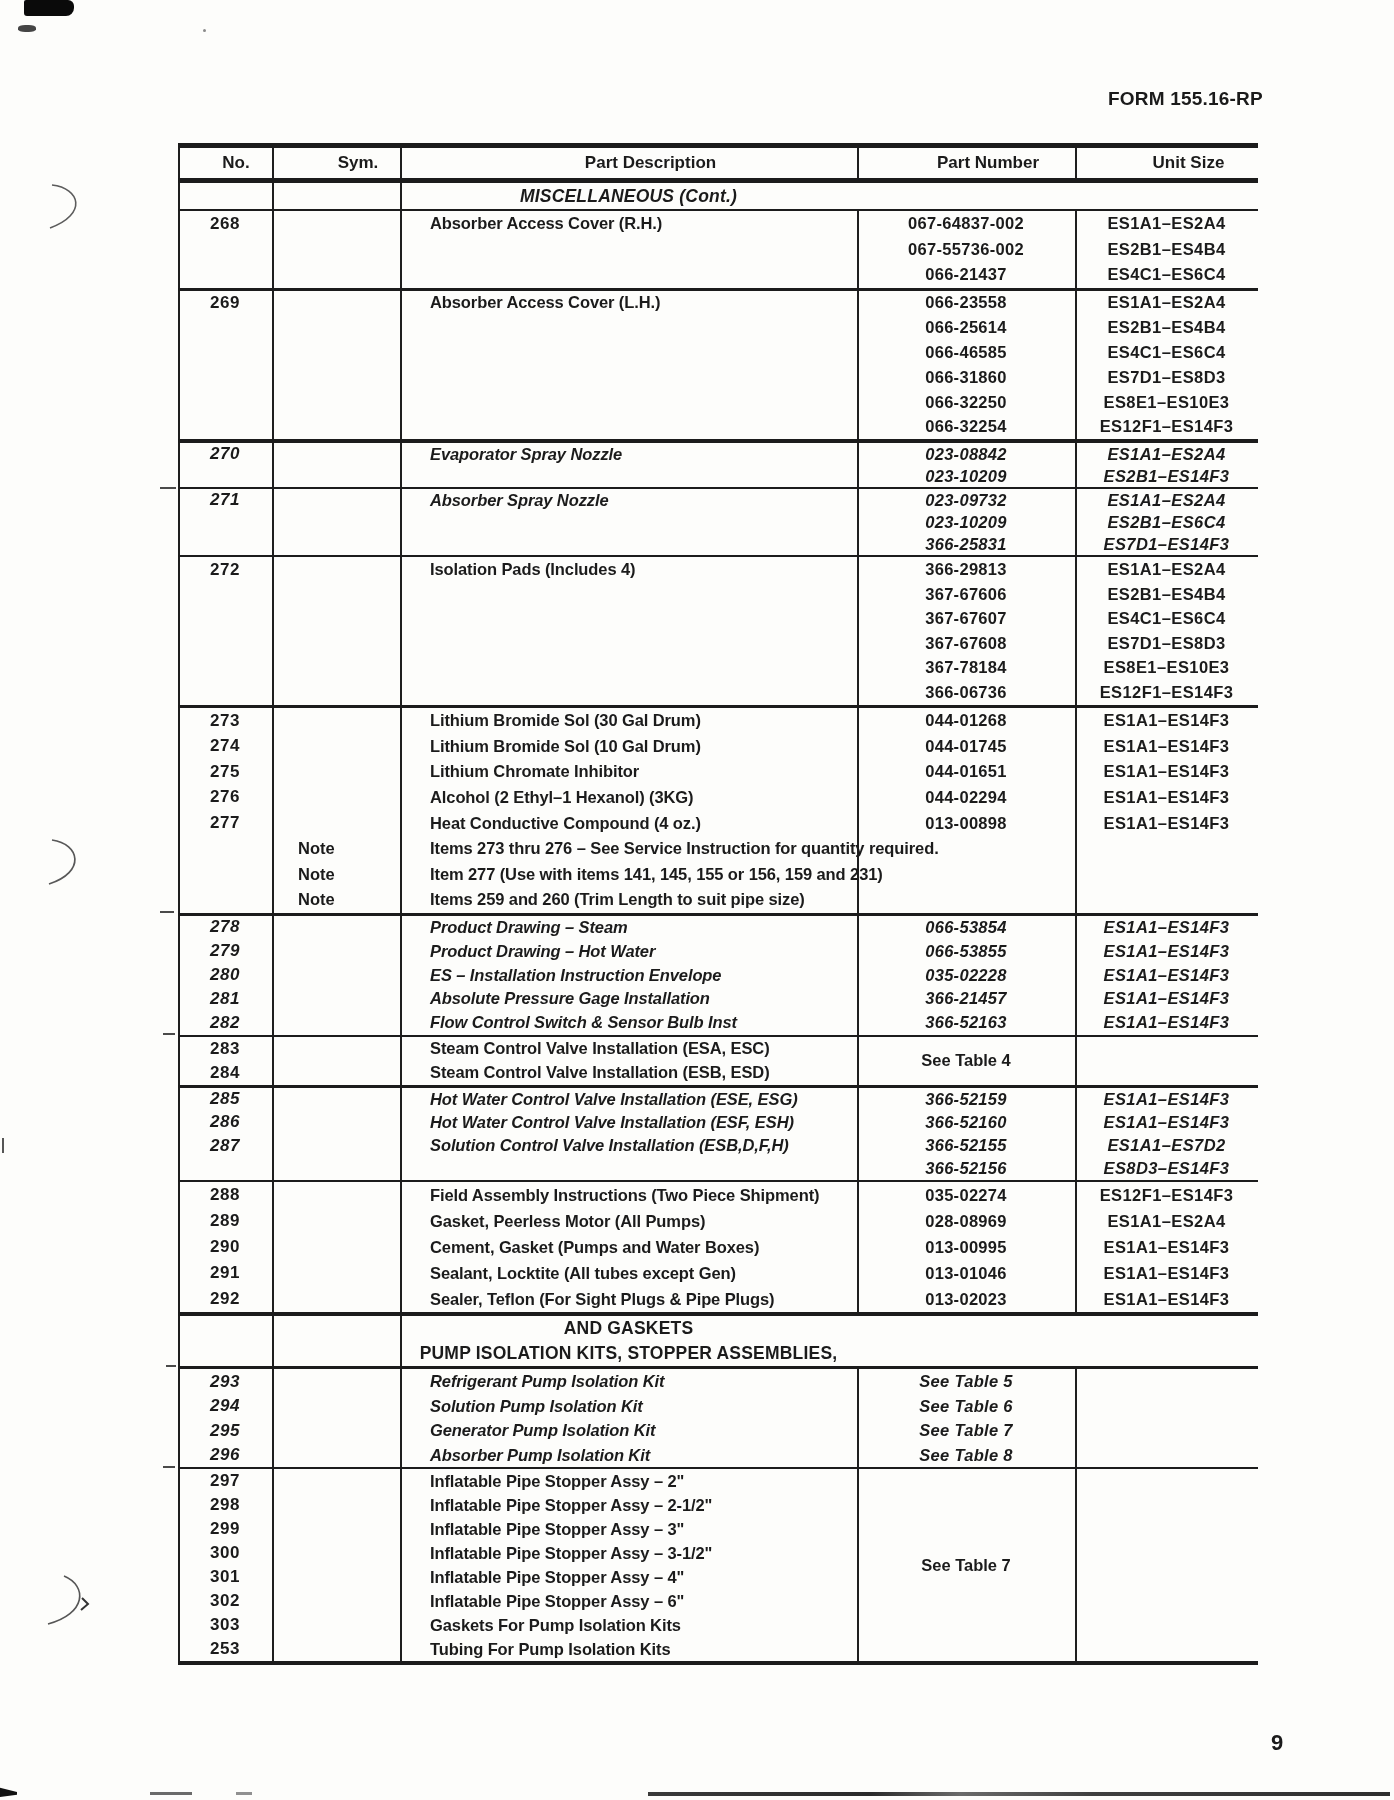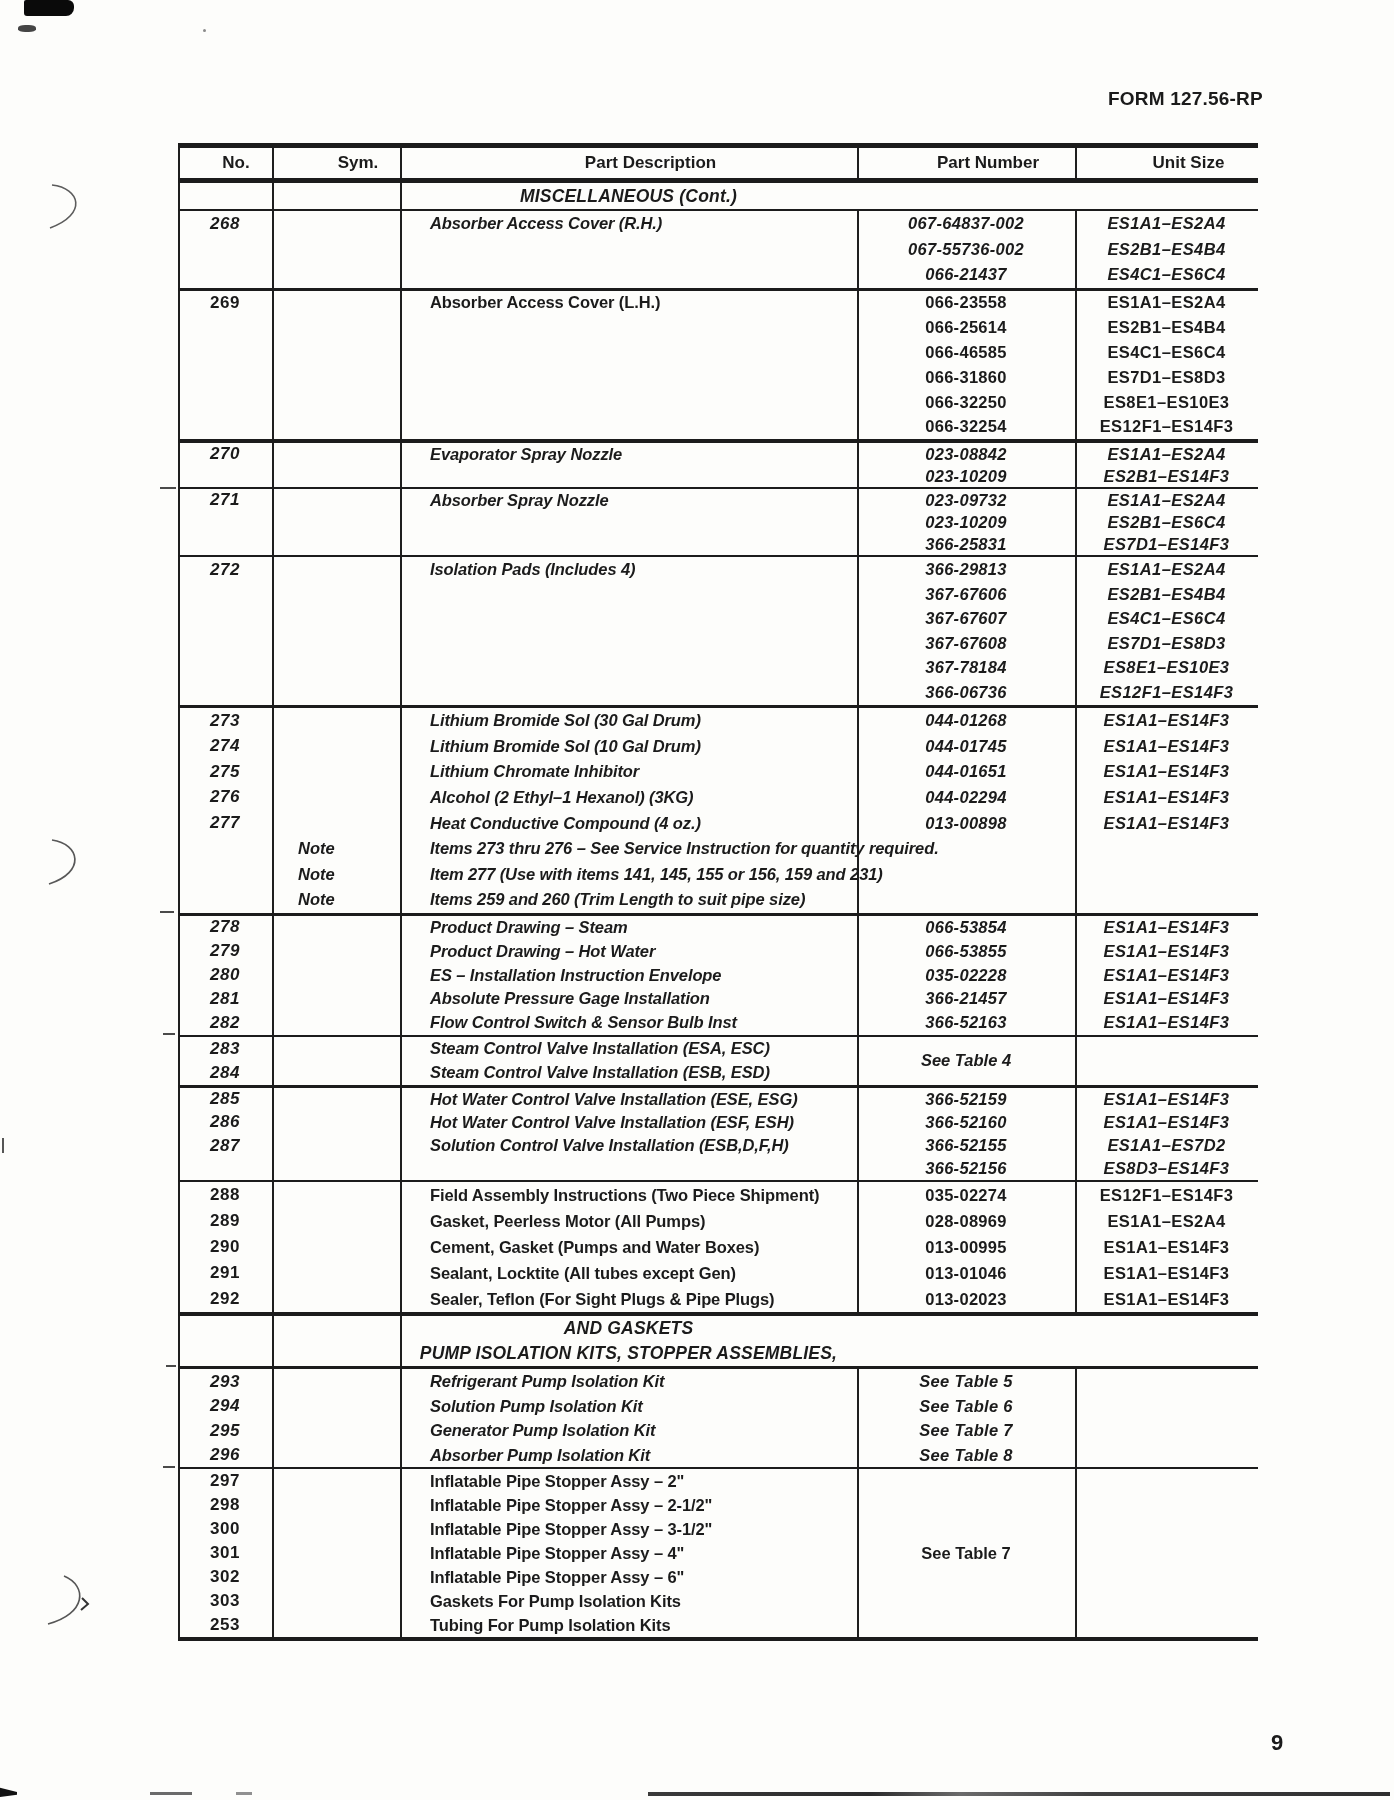--- a/index.html
+++ b/index.html
@@ -19,21 +19,21 @@
     font-size:22px;font-weight:bold;
   }
   .parts-table{position:absolute;left:178px;top:143px;width:1080px;}
   .band{height:5px;background:#1c1c1c;}
   .thead{position:relative;height:30px;display:flex;align-items:center;font-weight:bold;font-size:17px;}
   .thead .hc{flex:none;text-align:center;}
   .hc.no{width:116px;}.hc.sym{width:128px;}.hc.desc{width:457px;}.hc.part{width:218px;}.hc.unit{width:183px;}
   .vline{position:absolute;top:0;bottom:0;width:2px;background:#1e1e1e;z-index:0;}
   .group{position:relative;border-bottom:3px solid #1c1c1c;}
   .group.b2{border-bottom-width:2px;font-style:italic;}
-  .group.b3{border-bottom-width:3px;font-style:italic;}
+  .group.b3{border-bottom-width:3px;}
   .group.b4{border-bottom-width:4px;}
   .row{position:relative;display:flex;align-items:center;height:var(--rh);z-index:1;}
   .cell{flex:none;font-weight:bold;font-size:16.5px;white-space:nowrap;}
   .c-no{width:94px;text-align:center;font-size:17px;letter-spacing:.5px;}
   .c-sym{width:128px;padding-left:26px;box-sizing:border-box;}
   .c-desc{width:457px;padding-left:30px;box-sizing:border-box;overflow:visible;letter-spacing:-.1px;}
   .c-part{width:218px;text-align:center;letter-spacing:.3px;}
   .c-unit{width:183px;text-align:center;letter-spacing:.4px;}
   .sec-line{margin-left:222px;width:457px;text-align:center;font-size:17.5px;font-weight:bold;letter-spacing:.2px;white-space:nowrap;}
   .span-part{
@@ -57,21 +57,21 @@
   .bline1{left:150px;top:1792px;width:42px;height:3px;background:#6a6a6a;}
   .bline2{left:236px;top:1792px;width:16px;height:3px;background:#909090;}
   .bline3{left:648px;top:1792px;width:742px;height:4px;
     background:linear-gradient(90deg,#3a3a3a 0%,#2a2a2a 30%,#6a6a6a 42%,#3f3f3f 60%,#2e2e2e 100%);}
 </style>
 </head>
 <body>
 
 <div class="page">
 
-  <div class="form-label">FORM 127.56-RP</div>
+  <div class="form-label">FORM 155.16-RP</div>
 
   <div class="parts-table">
     <div class="band"></div>
     <div class="thead">
       <div class="vline" style="left:0"></div>
       <div class="vline" style="left:94px"></div>
       <div class="vline" style="left:222px"></div>
       <div class="vline" style="left:679px"></div>
       <div class="vline" style="left:897px"></div>
       <div class="hc no">No.</div>
@@ -525,20 +525,27 @@
             <div class="cell c-no">297</div>
             <div class="cell c-sym"></div>
             <div class="cell c-desc">Inflatable Pipe Stopper Assy – 2"</div>
             <div class="cell c-part"></div>
             <div class="cell c-unit"></div>
           </div>
           <div class="row">
             <div class="cell c-no">298</div>
             <div class="cell c-sym"></div>
             <div class="cell c-desc">Inflatable Pipe Stopper Assy – 2-1/2"</div>
+            <div class="cell c-part"></div>
+            <div class="cell c-unit"></div>
+          </div>
+          <div class="row">
+            <div class="cell c-no">299</div>
+            <div class="cell c-sym"></div>
+            <div class="cell c-desc">Inflatable Pipe Stopper Assy – 3"</div>
             <div class="cell c-part"></div>
             <div class="cell c-unit"></div>
           </div>
           <div class="row">
             <div class="cell c-no">300</div>
             <div class="cell c-sym"></div>
             <div class="cell c-desc">Inflatable Pipe Stopper Assy – 3-1/2"</div>
             <div class="cell c-part"></div>
             <div class="cell c-unit"></div>
           </div>

